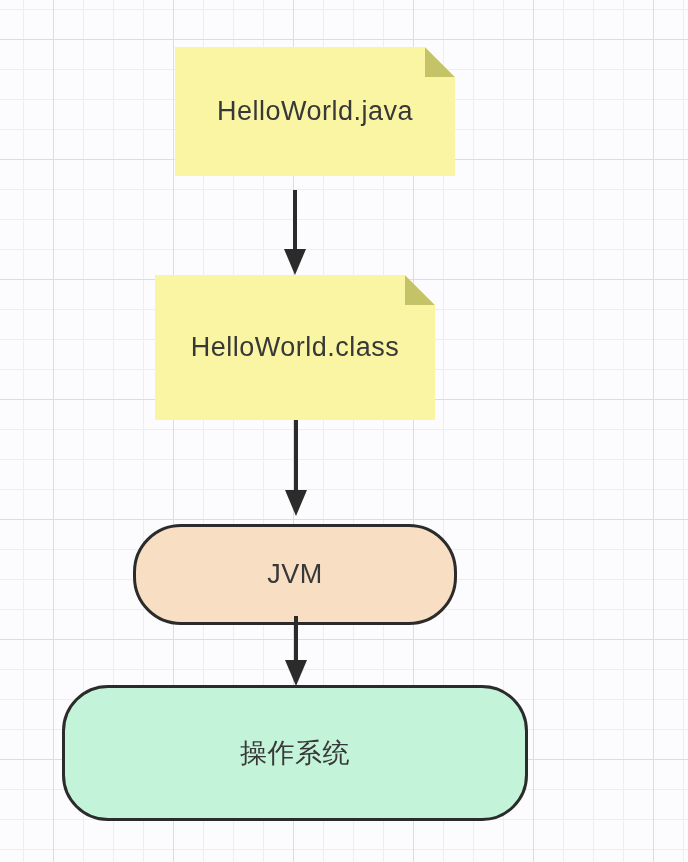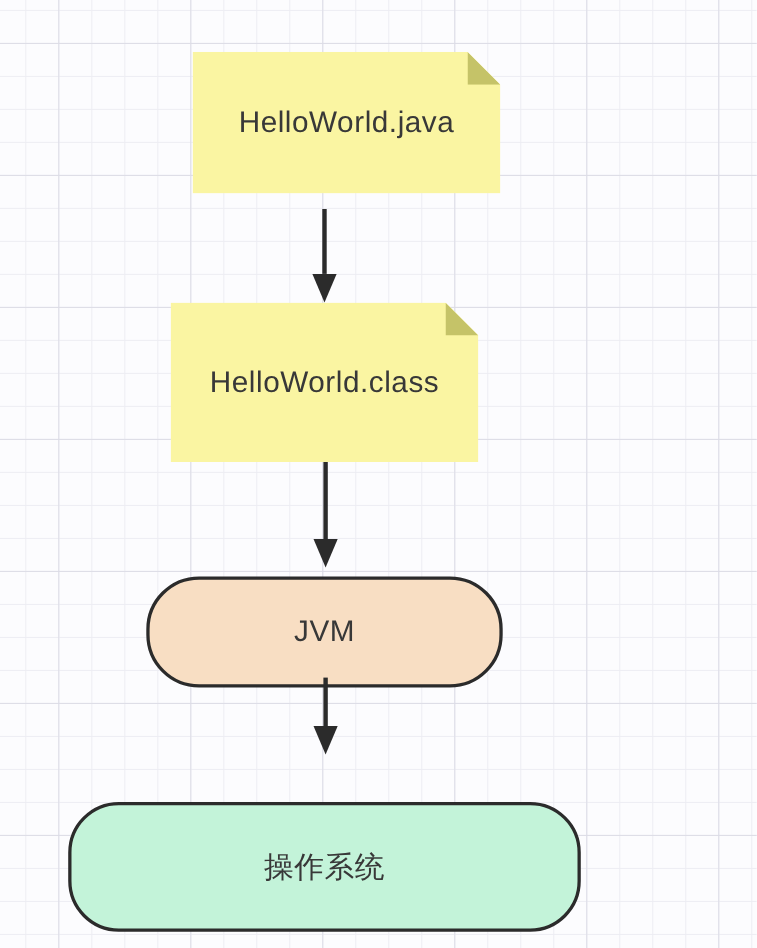--- a/index.html
+++ b/index.html
@@ -62,24 +62,23 @@
     top: 524px;
     width: 324px;
     height: 101px;
     border-radius: 48px;
     background: #f8dec3;
   }
   .pill-os {
     left: 62px;
     top: 685px;
     width: 466px;
-    height: 118px;
+    height: 136px;
     border-radius: 46px;
     background: #c3f3d9;
-    margin-top: 44px;
   }
   
   .arrow {
     position: absolute;
     width: 24px;
     display: flex;
     flex-direction: column;
     align-items: center;
   }
   .arrow-1 { left: 283px; top: 190px; height: 85px; }

